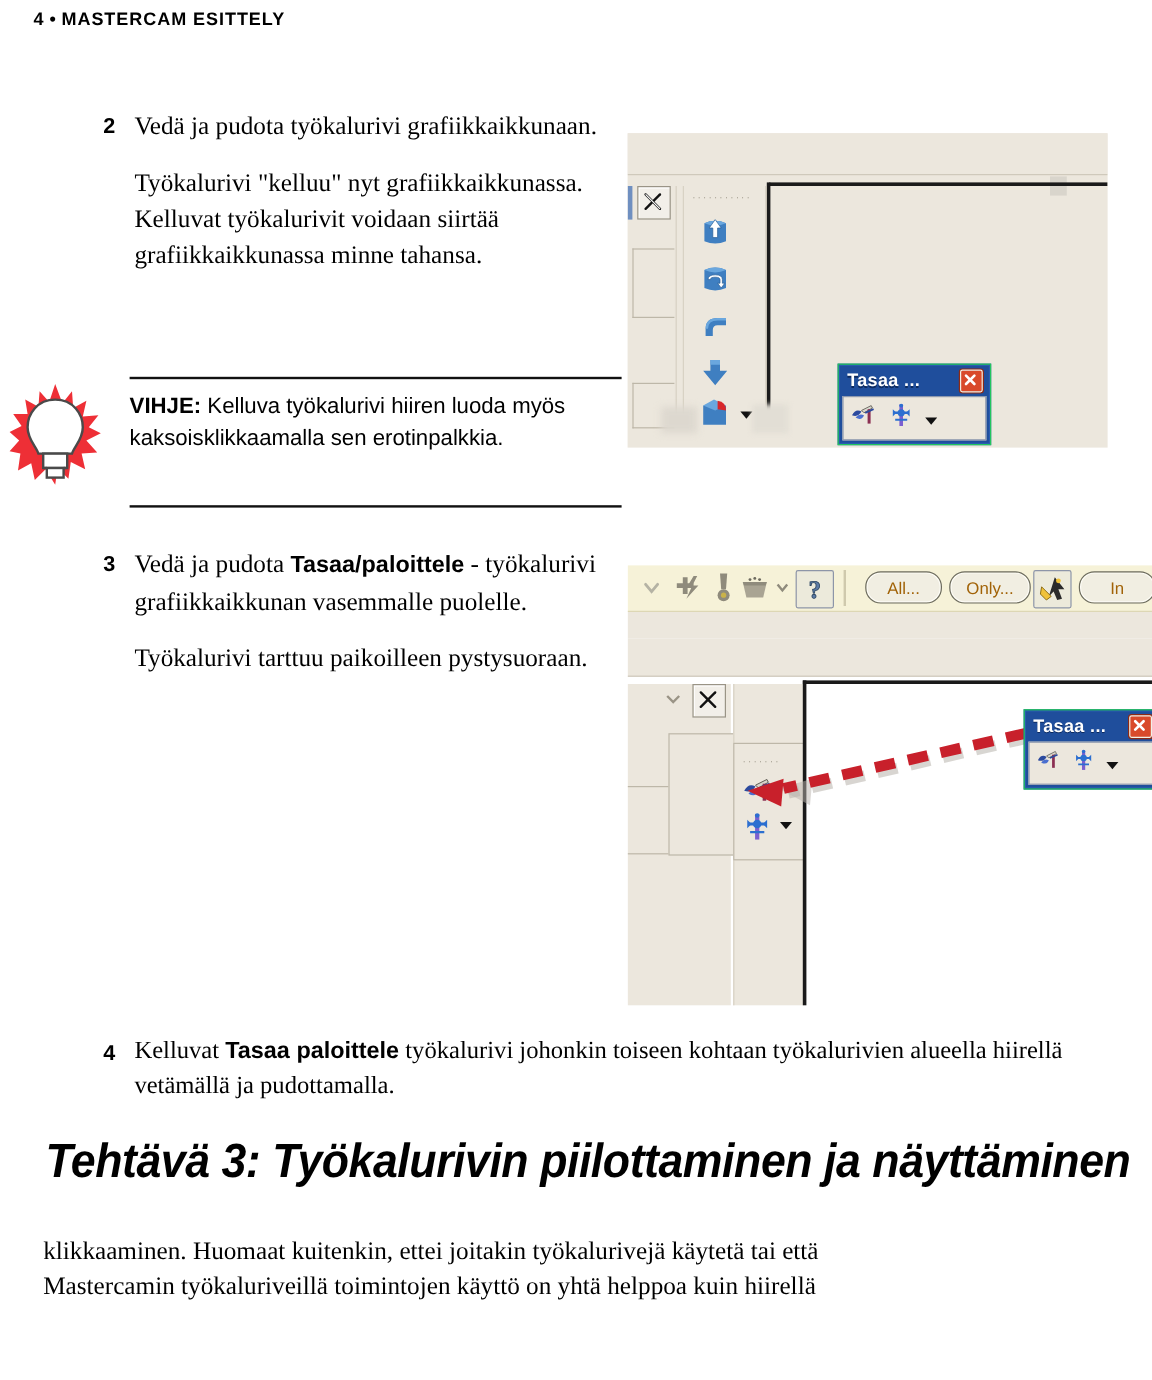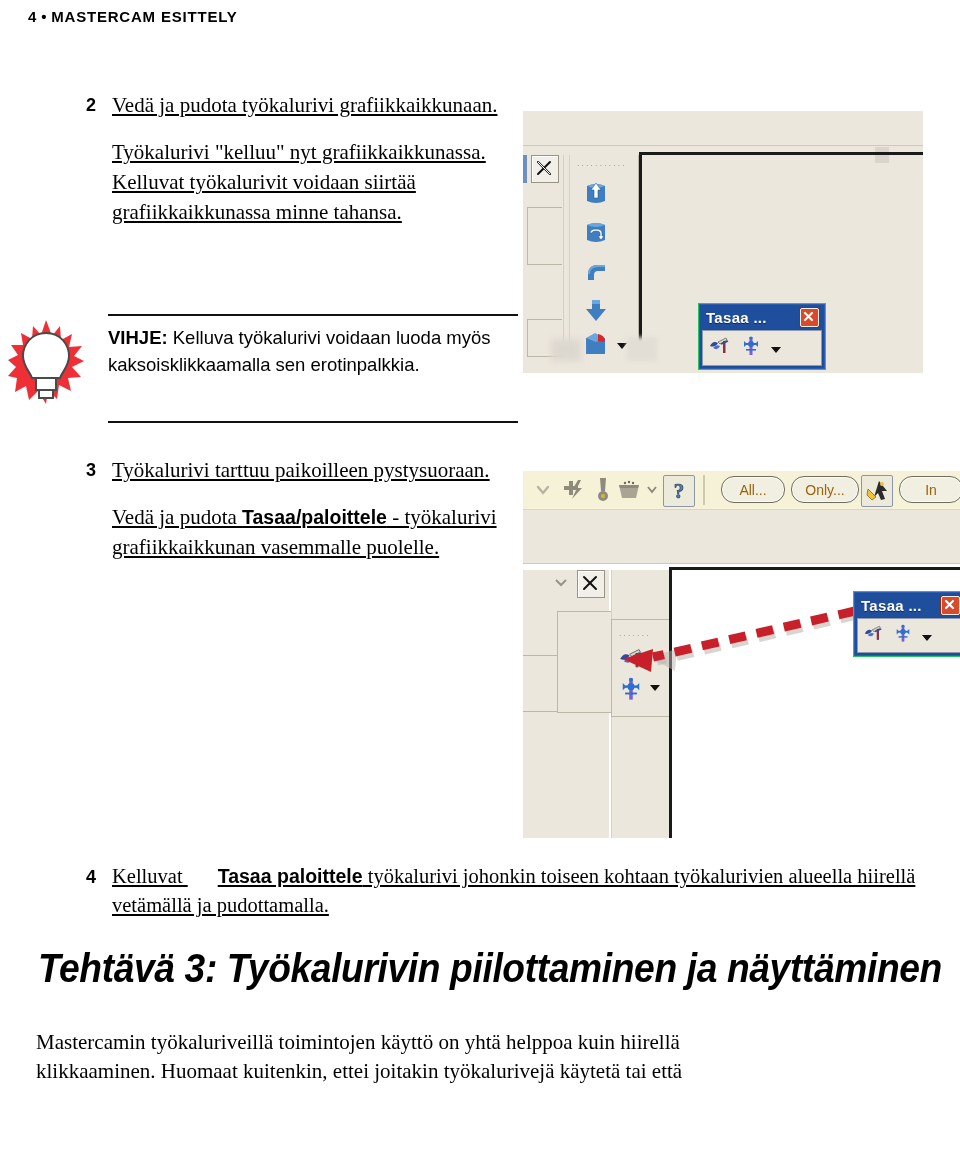--- a/index.html
+++ b/index.html
@@ -36,21 +36,21 @@
     align-items: flex-start;
   }
   .step .num {
     font-family: "Liberation Sans", sans-serif;
     font-weight: bold;
     font-size: 18px;
     width: 26px;
     flex: 0 0 26px;
     line-height: 30px;
   }
-  .step .body { flex: 1 1 auto; text-decoration: underline; }
+  .step .body { flex: 1 1 auto; }
   .step p {
     margin: 0;
     font-size: 21px;
     line-height: 30px;
   }
   .step p + p { margin-top: 17px; }
   .b { font-family: "Liberation Sans", sans-serif; font-weight: bold; font-size: 19.5px; }
 
   
   #step-2 { left: 86px; top: 90px; width: 420px; }
@@ -88,21 +88,21 @@
     line-height: 27px;
   }
   #tip-text .kw { font-weight: bold; margin-top: 18px; }
 
   
   #step-3 { left: 86px; top: 455px; width: 420px; }
 
   
   #step-4 { left: 86px; top: 862px; width: 870px; }
   #step-4 p { font-size: 20.5px; line-height: 29px; }
-  #step-4 .b { font-size: 19.5px; margin-left: 30px; }
+  #step-4 .b { font-size: 19.5px; }
 
   
   #section-title {
     position: absolute;
     left: 38px;
     top: 946px;
     font-family: "Liberation Sans Narrow", "Liberation Sans", sans-serif;
     font-style: italic;
     font-weight: bold;
     font-size: 40px;
@@ -362,30 +362,30 @@
         <rect x="31" y="70" width="14" height="8"></rect>
       </g>
       <g fill="none" stroke="#4a4a4a" stroke-width="2">
         <line x1="28" y1="70" x2="31" y2="70"></line>
         <line x1="45" y1="70" x2="48" y2="70"></line>
       </g>
     </svg>
   </div>
   <div id="tip-text">
     <span class="kw">VIHJE:</span>
-    <span>Kelluva työkalurivi voidaan luoda myös kaksoisklikkaamalla sen erotinpalkkia.</span>
+    <span>Kelluva työkalurivi hiiren luoda myös kaksoisklikkaamalla sen erotinpalkkia.</span>
   </div>
   <div id="tip-rule-bottom"></div>
 </div>
 
 <div class="step" id="step-3">
   <div class="num">3</div>
   <div class="body">
+    <p><span>Vedä ja pudota </span><span class="b">Tasaa/paloittele</span><span> - työkalurivi grafiikkaikkunan vasemmalle puolelle.</span></p>
     <p>Työkalurivi tarttuu paikoilleen pystysuoraan.</p>
-    <p><span>Vedä ja pudota </span><span class="b">Tasaa/paloittele</span><span> - työkalurivi grafiikkaikkunan vasemmalle puolelle.</span></p>
   </div>
 </div>
 
 <div id="figure-1">
   <div id="f1-topband"></div>
   <div id="f1-topband-edge"></div>
   <div id="f1-nub"></div>
   <div id="f1-gfxline"></div>
   <div id="f1-gfxvline"></div>
 
@@ -644,15 +644,15 @@
 <div class="step" id="step-4">
   <div class="num">4</div>
   <div class="body">
     <p><span>Kelluvat </span><span class="b">Tasaa paloittele</span><span> työkalurivi johonkin toiseen kohtaan työkalurivien alueella hiirellä vetämällä ja pudottamalla.</span></p>
   </div>
 </div>
 
 <div id="section-title">Tehtävä 3: Työkalurivin piilottaminen ja näyttäminen</div>
 
 <div id="closing-para">
+  <span class="ln">klikkaaminen. Huomaat kuitenkin, ettei joitakin työkalurivejä käytetä tai että</span>
   <span class="ln">Mastercamin työkaluriveillä toimintojen käyttö on yhtä helppoa kuin hiirellä</span>
-  <span class="ln">klikkaaminen. Huomaat kuitenkin, ettei joitakin työkalurivejä käytetä tai että</span>
 </div>
 
 </body></html>

